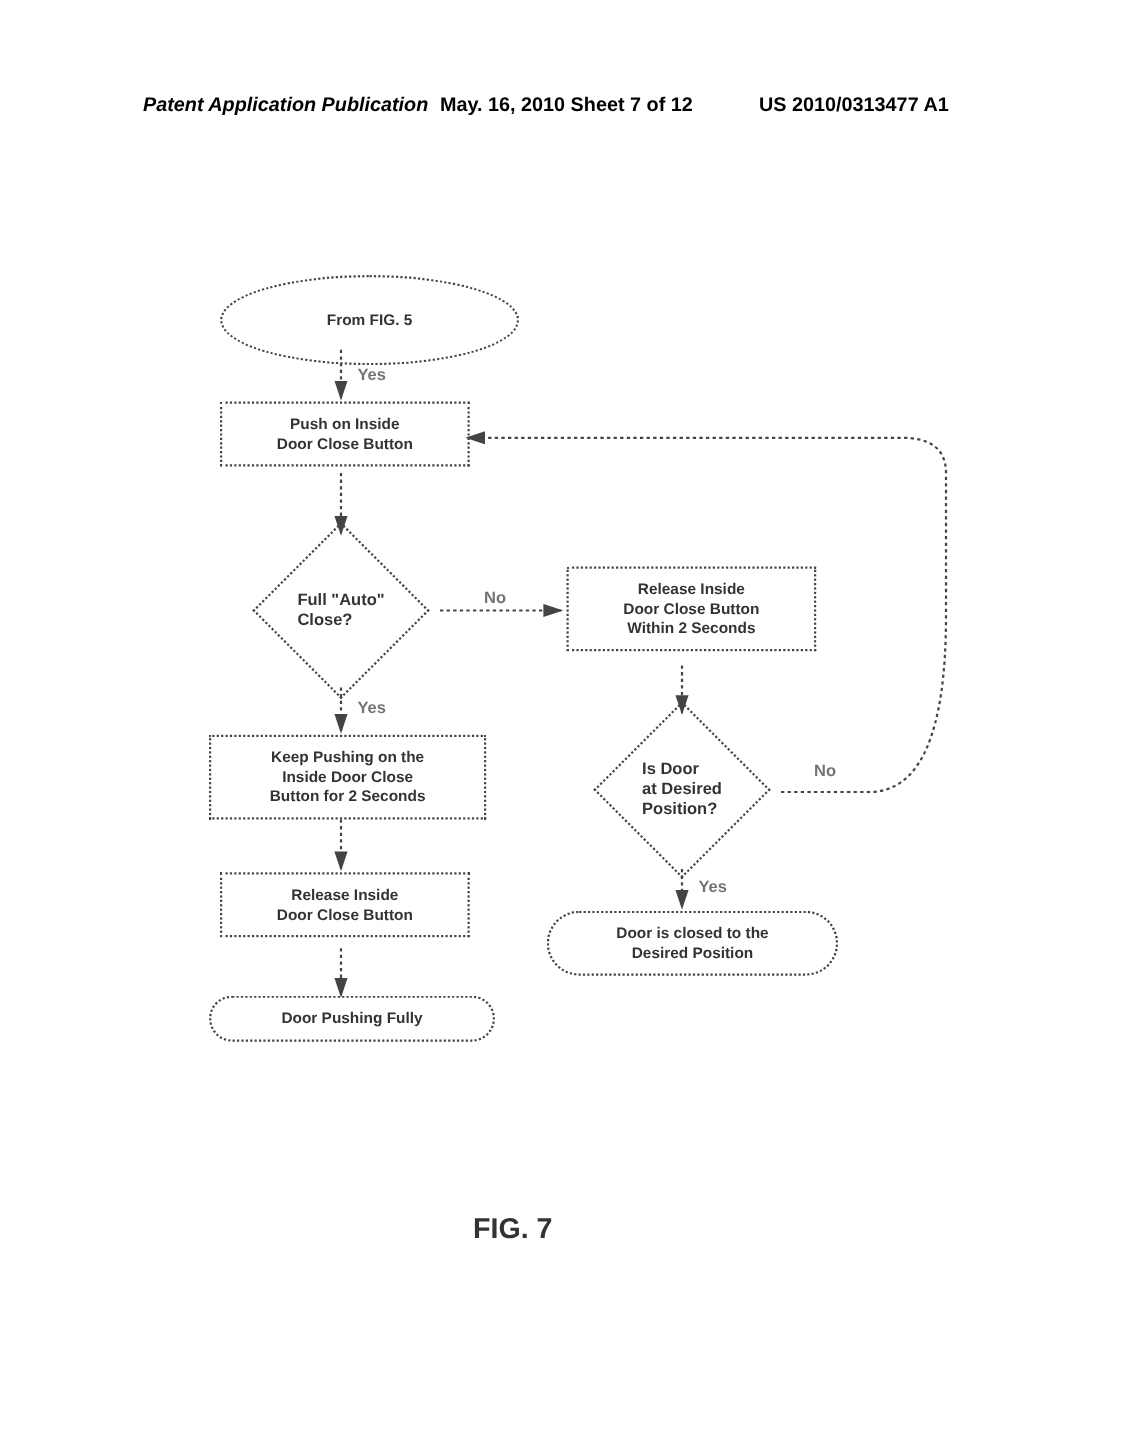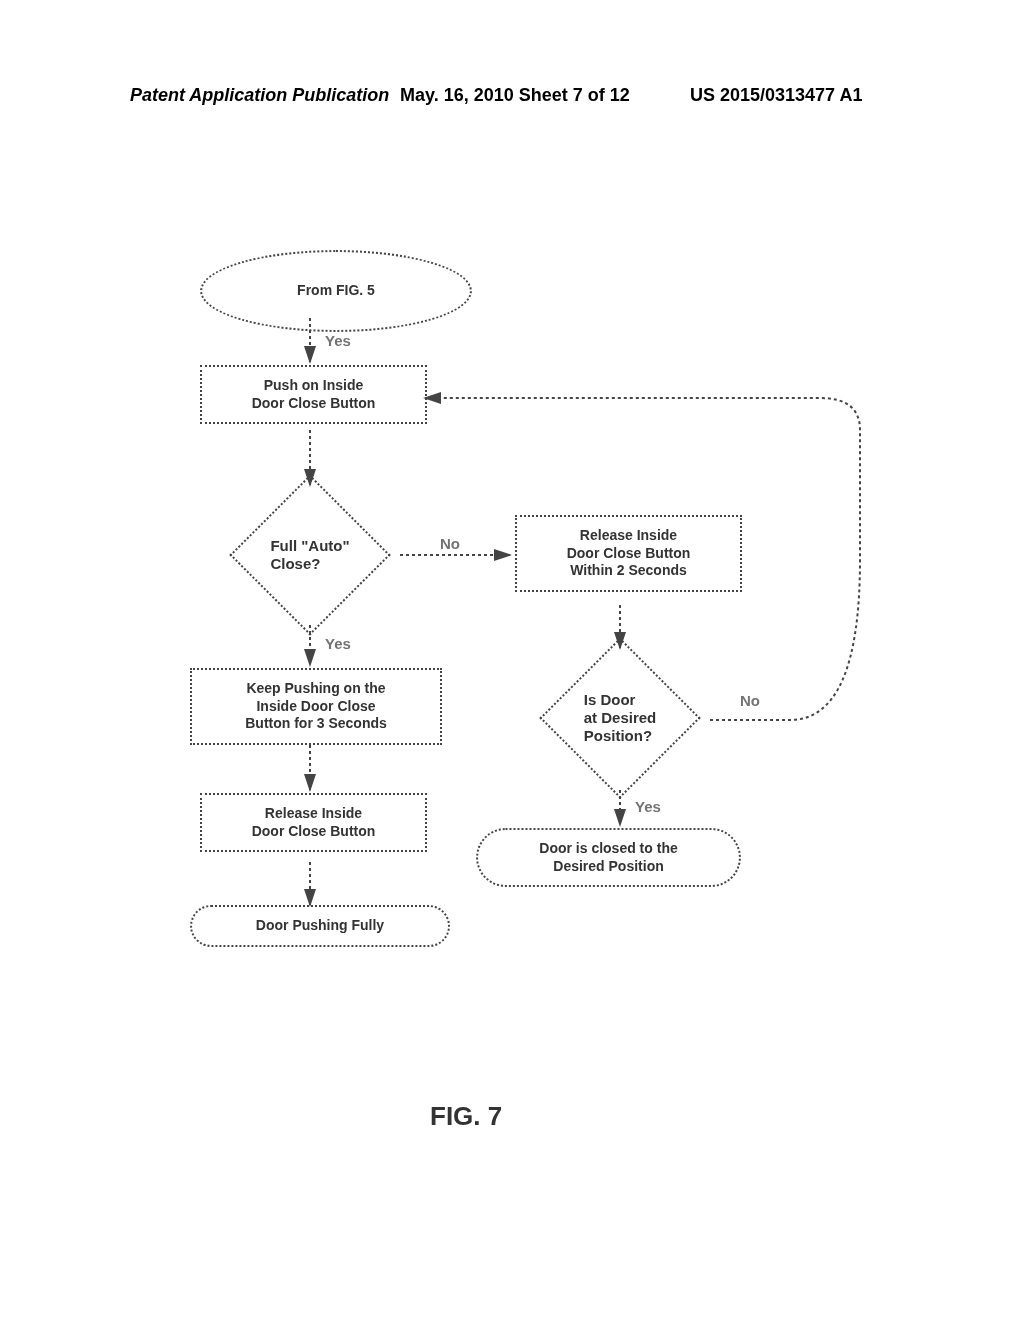--- a/index.html
+++ b/index.html
@@ -107,21 +107,21 @@
     top: 0;
     left: 0;
   }
 </style>
 </head>
 <body>
 
 <div class="header">
   <span class="left">Patent Application Publication</span>
   <span class="mid">May. 16, 2010  Sheet 7 of 12</span>
-  <span class="right">US 2015/0313477 A1</span>
+  <span class="right">US 2010/0313477 A1</span>
 </div>
 
 <svg width="1024" height="1320">
   <defs>
     <marker id="arrow" markerWidth="10" markerHeight="10" refX="8" refY="3" orient="auto" markerUnits="strokeWidth">
       <path d="M0,0 L0,6 L9,3 z" fill="#444"></path>
     </marker>
   </defs>
 
   <line x1="310" y1="318" x2="310" y2="362" stroke="#444" stroke-width="2" stroke-dasharray="3,3" marker-end="url(#arrow)"></line>
@@ -154,21 +154,21 @@
 
 <div class="diamond-wrap" style="left:220px; top:485px;">
   <div class="diamond-shape"></div>
   <div class="diamond-text" style="white-space:pre-line;">Full "Auto"
 Close?</div>
 </div>
 
 <div class="node rect" style="left:190px; top:668px; width:220px;">
   <span style="white-space:pre-line;">Keep Pushing on the
 Inside Door Close
-Button for 3 Seconds</span>
+Button for 2 Seconds</span>
 </div>
 
 <div class="node rect" style="left:200px; top:793px; width:195px;">
   <span style="white-space:pre-line;">Release Inside
 Door Close Button</span>
 </div>
 
 <div class="node pill" style="left:190px; top:905px; width:220px;">
   <span>Door Pushing Fully</span>
 </div>
@@ -179,21 +179,21 @@
 Within 2 Seconds</span>
 </div>
 
 <div class="diamond-wrap" style="left:530px; top:648px;">
   <div class="diamond-shape"></div>
   <div class="diamond-text" style="white-space:pre-line;">Is Door
 at Desired
 Position?</div>
 </div>
 
-<div class="node pill" style="left:476px; top:828px; width:225px;">
+<div class="node pill" style="left:497px; top:828px; width:225px;">
   <span style="white-space:pre-line;">Door is closed to the
 Desired Position</span>
 </div>
 
 <div class="edge-label" style="left:325px; top:332px;">Yes</div>
 <div class="edge-label" style="left:325px; top:635px;">Yes</div>
 <div class="edge-label" style="left:440px; top:535px;">No</div>
 <div class="edge-label" style="left:635px; top:798px;">Yes</div>
 <div class="edge-label" style="left:740px; top:692px;">No</div>
 

